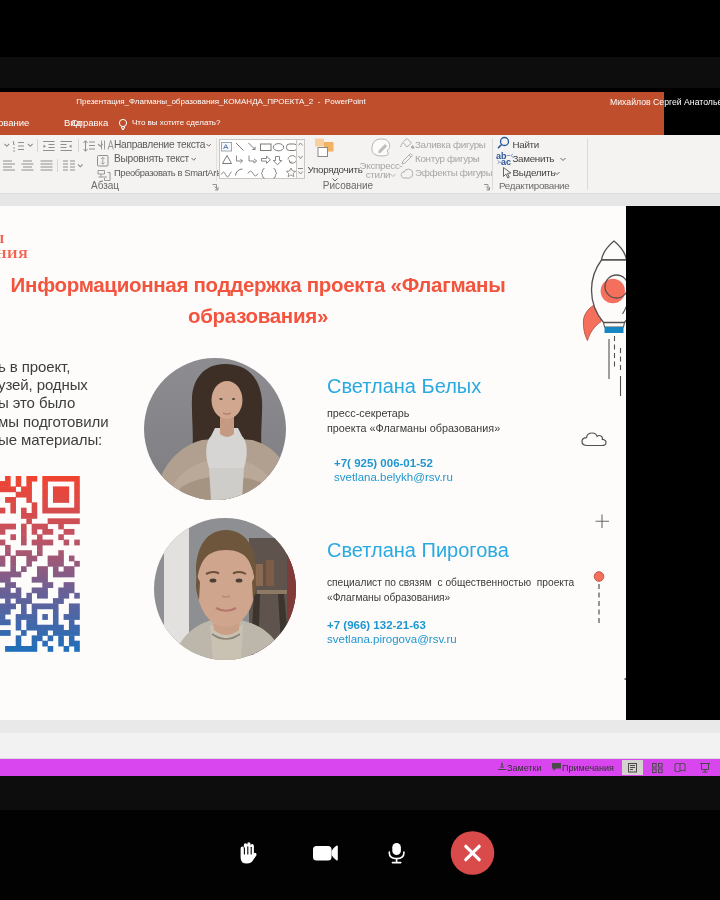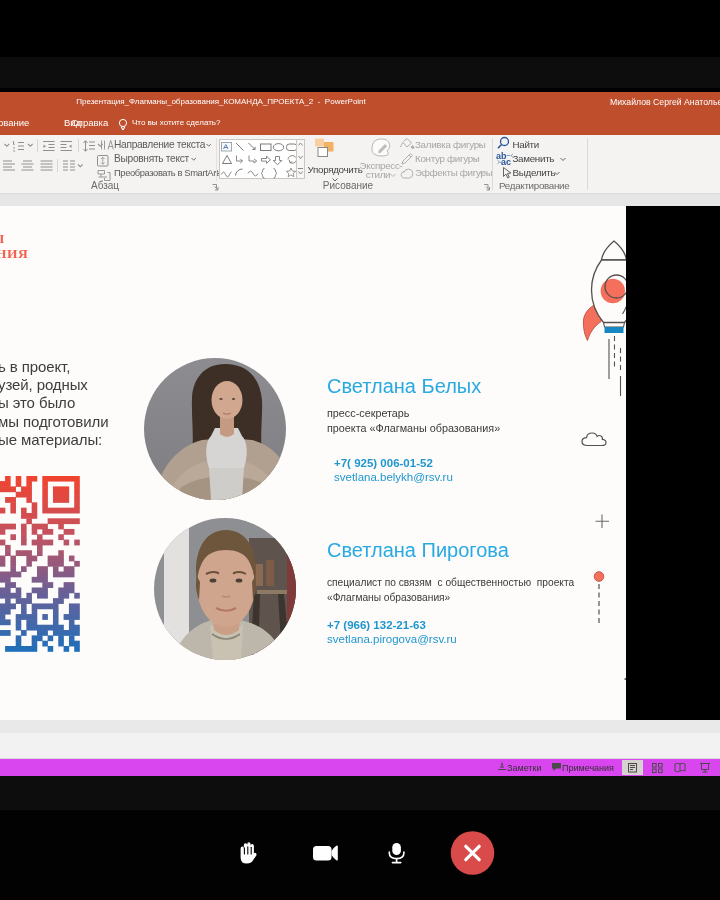--- a/index.html
+++ b/index.html
@@ -1,20 +1,20 @@
 <!DOCTYPE html>
 <html><head>
 <meta charset="utf-8">
 <style>
 html,body{margin:0;padding:0;width:720px;height:900px;overflow:hidden;background:#000;}
 *{box-sizing:border-box;}
 body{font-family:"Liberation Sans",sans-serif;position:relative;}
 .abs{position:absolute;}
 #topband{top:57px;left:0;width:720px;height:31px;background:#0d0d0d;}
-#titlebar{top:92px;left:0;width:720px;height:43px;background:#bf4e2c;color:#fff;}
+#titlebar{top:92px;left:0;width:664px;height:43px;background:#bf4e2c;color:#fff;}
 #titletext{top:5px;left:0;width:442px;text-align:center;font-size:8px;color:#fff;letter-spacing:0;}
 #username{top:5px;left:610px;font-size:8.7px;color:#fff;white-space:nowrap;}
 #menurow{top:25px;left:0;width:720px;font-size:9.5px;color:#fff;}
 #ribbon{top:135px;left:0;width:720px;height:59px;background:#f4f3f2;color:#444;}
 #greyband{top:194px;left:0;width:720px;height:12px;background:#e6e6e6;}
 #slide{top:206px;left:0;width:626px;height:514px;background:#fdfcfb;overflow:hidden;}
 #belowslide{top:720px;left:0;width:720px;height:13px;background:#e9e9e9;}
 #notesarea{top:733px;left:0;width:720px;height:25px;background:#f3f2f2;}
 #statusbar{top:758px;left:0;width:720px;height:18px;background:#d946ef;border-top:1px solid #d9d9d9;font-size:10px;color:#333;}
 #bottomblack{top:776px;left:0;width:720px;height:124px;background:#0a0a0a;}
@@ -160,20 +160,21 @@
   <path d="M554.5 37 l2.5 2.5 l2.5 -2.5" stroke="#666" fill="none"></path>
   <text x="499" y="54" font-size="9.8" fill="#6a6a6a" letter-spacing="-0.3">Редактирование</text>
   <line x1="587.5" y1="3" x2="587.5" y2="55" stroke="#dcdad8"></line>
   <line x1="0" y1="58.5" x2="720" y2="58.5" stroke="#dcdad8"></line>
 </svg>
 </div>
 <div class="abs" id="greyband"></div>
 <div class="abs" id="slide">
   <div class="abs" style="top:25px;left:-9px;font-family:'Liberation Serif',serif;font-weight:bold;font-size:13.5px;color:#f4604c;">Ы</div>
   <div class="abs" style="top:40px;left:-4px;font-family:'Liberation Serif',serif;font-weight:bold;font-size:13.5px;color:#f4604c;letter-spacing:0.5px;">НИЯ</div>
+  <div class="abs" id="slidetitle">Информационная поддержка проекта «Флагманы<br>образования»</div>
   <div class="abs" id="lefttext">ь в проект,<br>узей, родных<br>ы это было<br>мы подготовили<br>ые материалы:</div>
 
   <div class="abs" id="qr" style="top:270px;left:-96px;width:176px;height:176px;"><svg width="177" height="177" viewBox="0 0 177 177">
         <defs>
           <linearGradient id="qrg" gradientUnits="userSpaceOnUse" x1="0" y1="0" x2="0" y2="176">
             <stop offset="0" stop-color="#f1432f"></stop>
             <stop offset="0.33" stop-color="#c4525f"></stop>
             <stop offset="0.66" stop-color="#6a6096"></stop>
             <stop offset="1" stop-color="#1e6fbb"></stop>
           </linearGradient>

